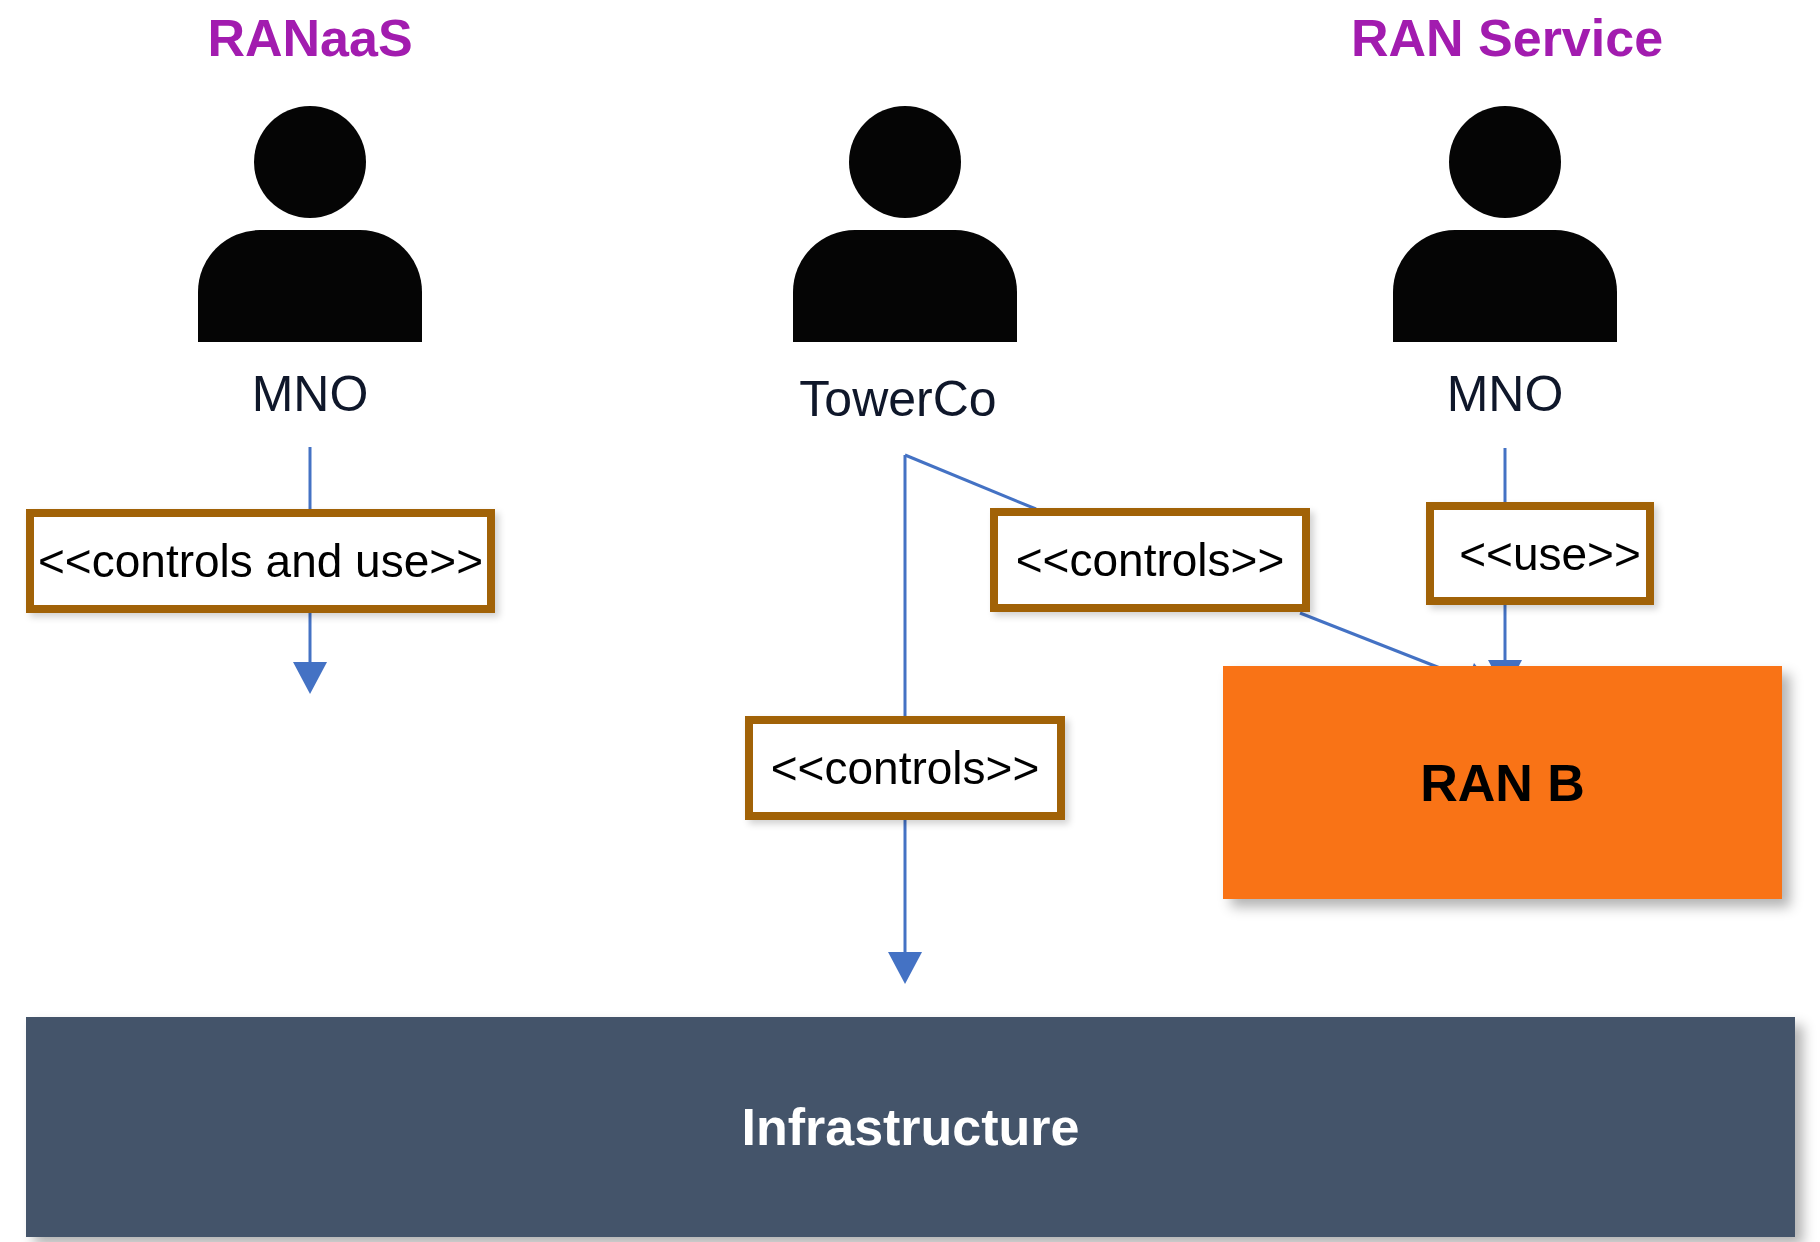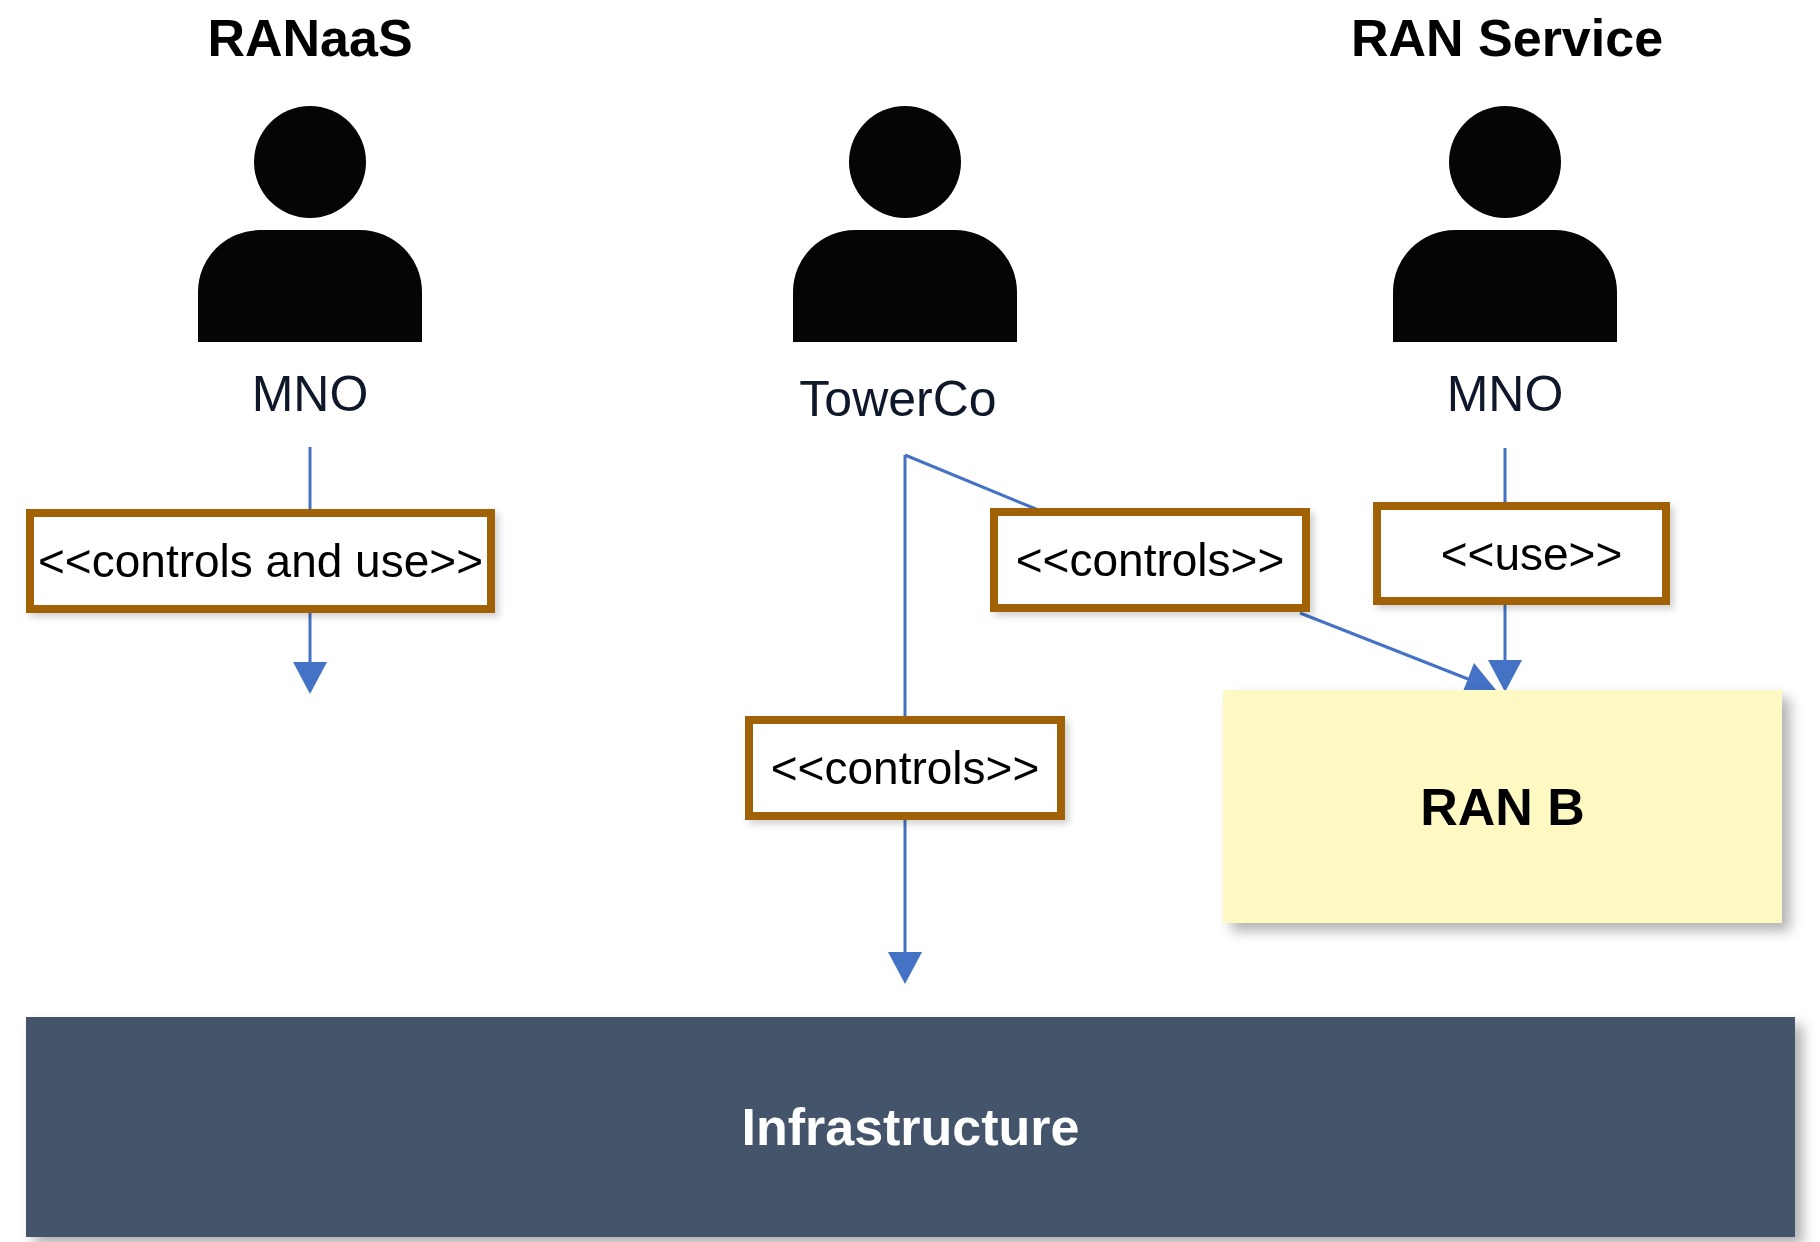--- a/index.html
+++ b/index.html
@@ -14,21 +14,21 @@
     height: 1242px;
     background: #ffffff;
     overflow: hidden;
   }
   .abs { position: absolute; }
 
   
   .col-title {
     font-size: 52px;
     font-weight: bold;
-    color: #000000;
+    color: #a21caf;
     text-align: center;
     white-space: nowrap;
     transform: translateX(-50%);
   }
 
   
   .person {
     width: 224px;
     height: 236px;
     transform: translateX(-50%);
@@ -160,25 +160,25 @@
 
   <div class="abs col-title" style="left:1507px; top:8px;">RAN Service</div>
 
   <div class="abs person" style="left:1505px; top:106px;">
     <div class="head"></div>
     <div class="body"></div>
   </div>
 
   <div class="abs actor-label" style="left:1505px; top:365px;">MNO</div>
 
-  <div class="abs stereo-box" style="left:1373px; top:502px; width:297px; height:103px;padding-left:20px;">
+  <div class="abs stereo-box" style="left:1426px; top:502px; width:228px; height:103px;padding-left:20px;">
     <span>&lt;&lt;use&gt;&gt;</span>
   </div>
 
-  <div class="abs big-box" style="left: 1223px; top: 690px; width: 559px; height: 233px; background-color: #fef9c3;">
+  <div class="abs big-box" style="left: 1223px; top: 666px; width: 559px; height: 233px; background-color: #f97316;">
     <span>RAN B</span>
   </div>
 
   <div class="abs big-box" style="left: 26px; top: 985px; width: 1769px; height: 220px; background-color: rgb(68, 84, 106); margin-top: 32px;">
     <span style="color: rgb(255, 255, 255);">Infrastructure</span>
   </div>
 
 </div>
 
 </body></html>

